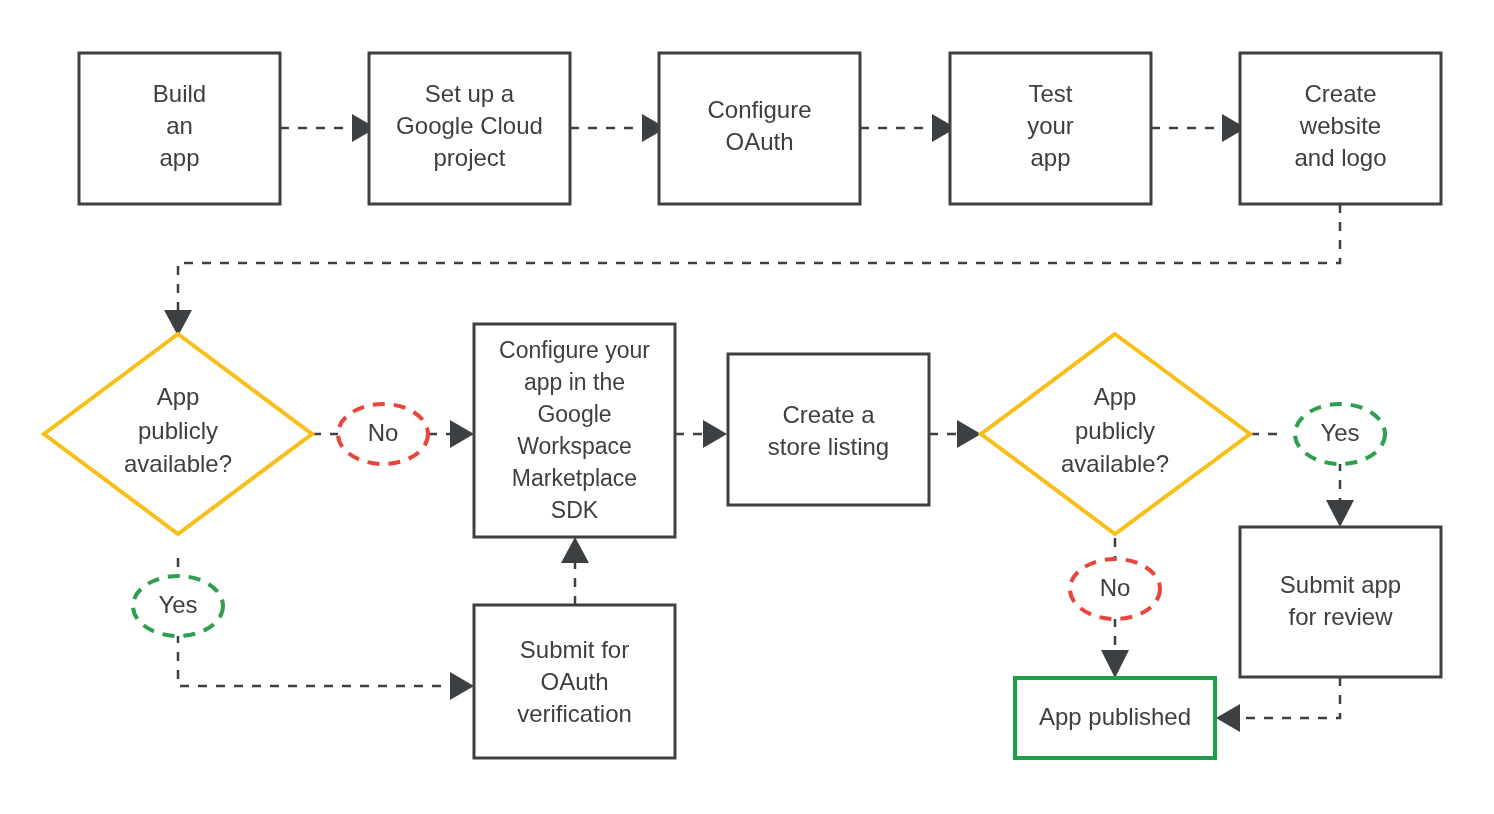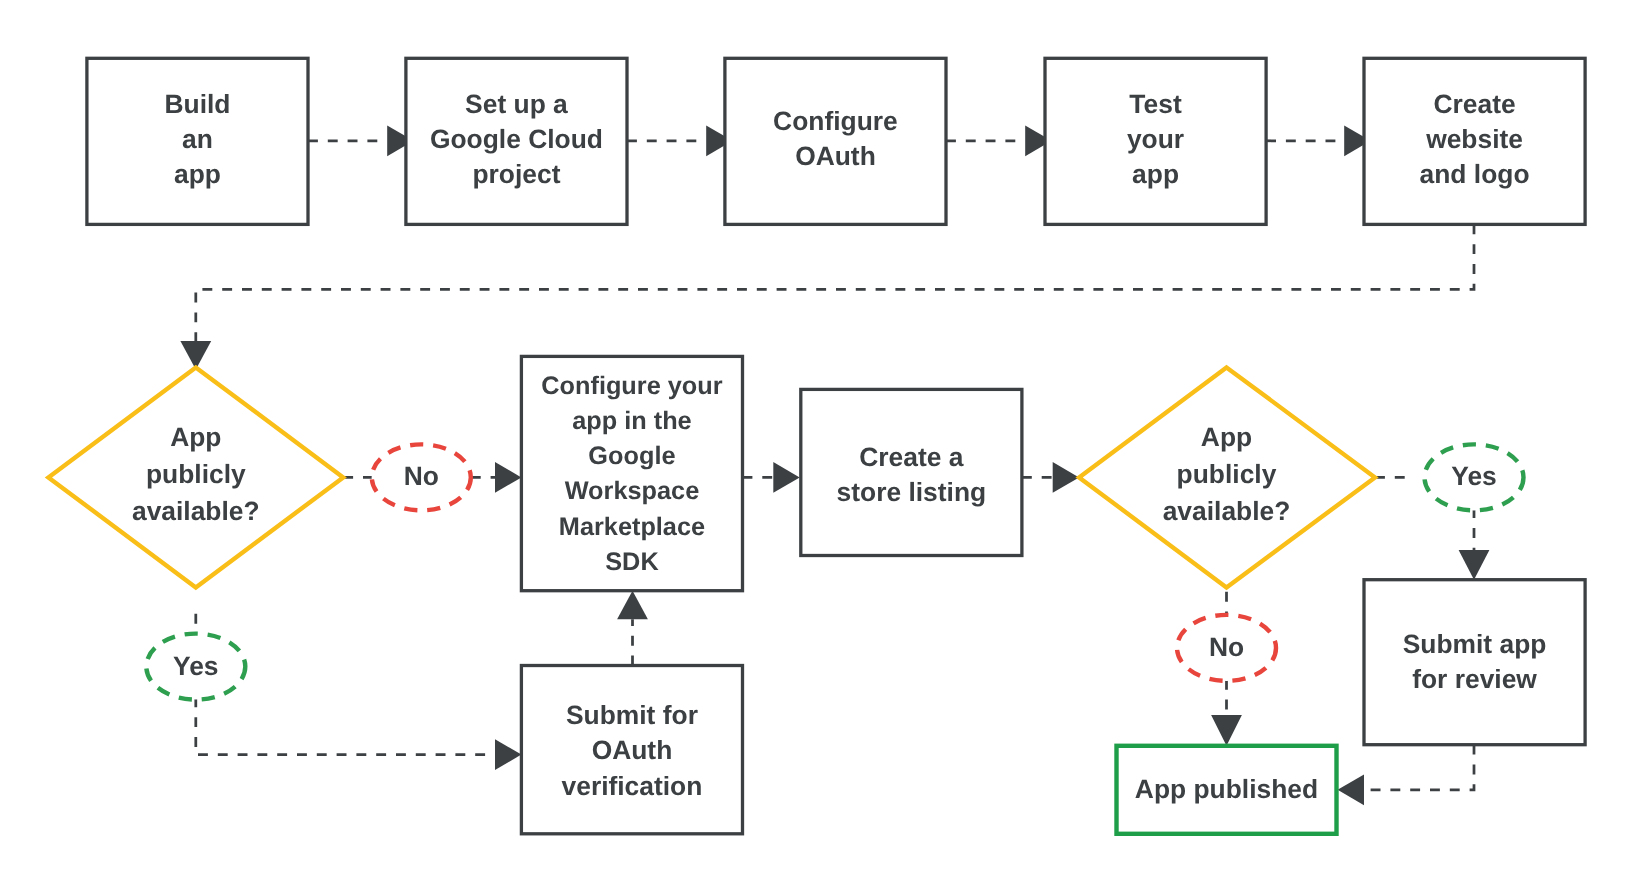--- a/index.html
+++ b/index.html
@@ -10,21 +10,20 @@
   body {
     width: 1494px;
     height: 814px;
     font-family: "Liberation Sans", sans-serif;
     overflow: hidden;
   }
   #flow-root {
     position: relative;
     width: 1494px;
     height: 814px;
-    font-weight: bold;
   }
   svg#flow-svg {
     display: block;
     width: 1494px;
     height: 814px;
   }
   .node-rect {
     fill: #ffffff;
     stroke: #3C4043;
     stroke-width: 3;

